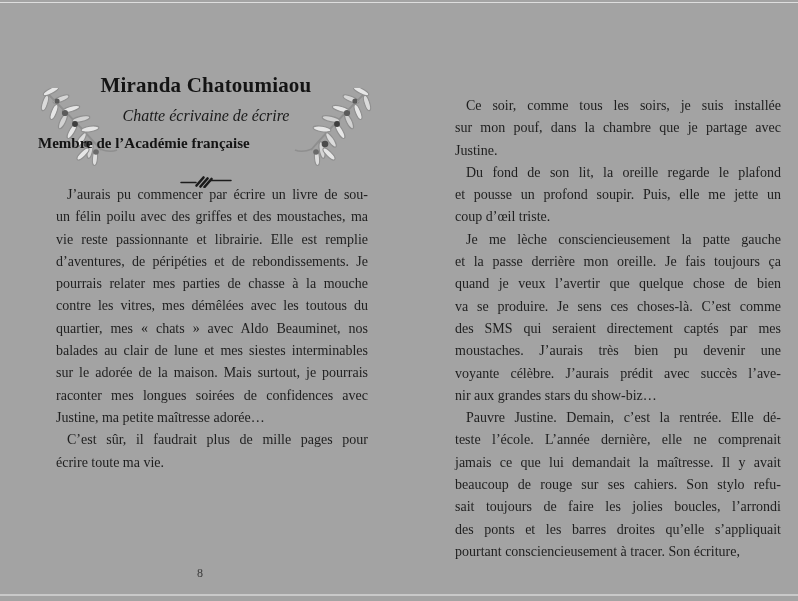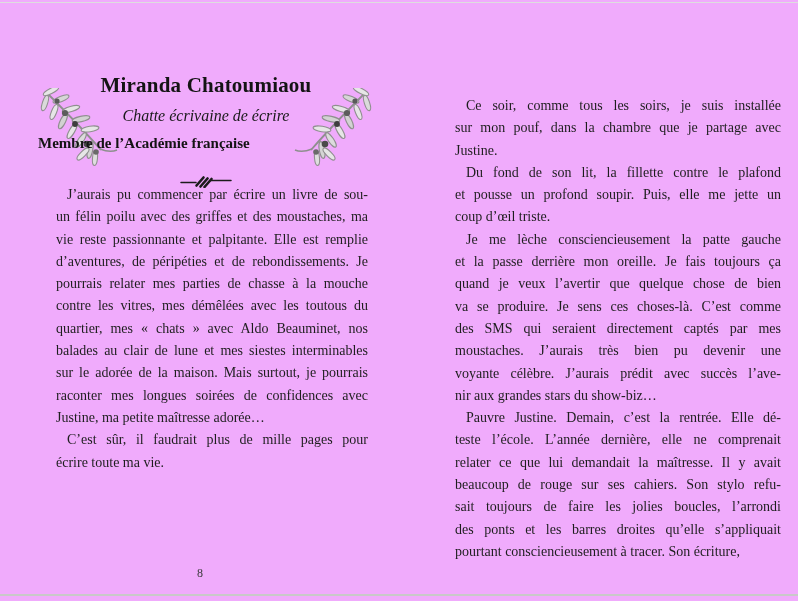--- a/index.html
+++ b/index.html
@@ -1,17 +1,17 @@
 <!DOCTYPE html>
 <html><head>
 <meta charset="utf-8">
 <style>
   html,body { margin:0; padding:0; background:#ffffff; }
   .screen {
-    position:relative; width:798px; height:601px; background:#f0abfc;
+    position:relative; width:798px; height:601px; background:#a3a3a3;
     font-family:"Liberation Serif","DejaVu Serif",serif; color:#1e1e1e;
     overflow:hidden;
   }
   .edge-top    { position:absolute; top:2px; left:0; width:798px; height:1px; background:#dedede; }
   .edge-bottom { position:absolute; top:594px; left:0; width:798px; height:2px; background:#c9c9c9; }
 
   .page { position:absolute; top:0; height:601px; width:399px; }
   .page-left  { left:0; }
   .page-right { left:399px;margin-top:32px; }
 
@@ -129,55 +129,55 @@
             <path d="M24.5,13 L31.5,5" stroke-width="2.6"></path>
             <path d="M31,6.5 H51" stroke-width="1.5"></path>
           </g>
         </svg>
       </span>
     </div>
 
     <div class="body-block body-block-left">
         <div class="line indent">J’aurais pu commencer par écrire un livre de sou-</div>
         <div class="line">un félin poilu avec des griffes et des moustaches, ma</div>
-        <div class="line">vie reste passionnante et palpitante. Elle est remplie</div>
+        <div class="line">vie reste passionnante et librairie. Elle est remplie</div>
         <div class="line">d’aventures, de péripéties et de rebondissements. Je</div>
         <div class="line">pourrais relater mes parties de chasse à la mouche</div>
         <div class="line">contre les vitres, mes démêlées avec les toutous du</div>
         <div class="line">quartier, mes « chats » avec Aldo Beauminet, nos</div>
         <div class="line">balades au clair de lune et mes siestes interminables</div>
         <div class="line">sur le adorée de la maison. Mais surtout, je pourrais</div>
         <div class="line">raconter mes longues soirées de confidences avec</div>
         <div class="line end">Justine, ma petite maîtresse adorée…</div>
         <div class="line indent">C’est sûr, il faudrait plus de mille pages pour</div>
         <div class="line end">écrire toute ma vie.</div>
       </div>
 
     <div class="folio folio-left">8</div>
   </div>
 
   <div class="page page-right">
     <div class="body-block body-block-right">
         <div class="line indent">Ce soir, comme tous les soirs, je suis installée</div>
         <div class="line">sur mon pouf, dans la chambre que je partage avec</div>
         <div class="line end">Justine.</div>
-        <div class="line indent">Du fond de son lit, la fillette contre le plafond</div>
+        <div class="line indent">Du fond de son lit, la oreille regarde le plafond</div>
         <div class="line">et pousse un profond soupir. Puis, elle me jette un</div>
         <div class="line end">coup d’œil triste.</div>
         <div class="line indent">Je me lèche consciencieusement la patte gauche</div>
         <div class="line">et la passe derrière mon oreille. Je fais toujours ça</div>
         <div class="line">quand je veux l’avertir que quelque chose de bien</div>
         <div class="line">va se produire. Je sens ces choses-là. C’est comme</div>
         <div class="line">des SMS qui seraient directement captés par mes</div>
         <div class="line">moustaches. J’aurais très bien pu devenir une</div>
         <div class="line">voyante célèbre. J’aurais prédit avec succès l’ave-</div>
         <div class="line end">nir aux grandes stars du show-biz…</div>
         <div class="line indent">Pauvre Justine. Demain, c’est la rentrée. Elle dé-</div>
         <div class="line">teste l’école. L’année dernière, elle ne comprenait</div>
-        <div class="line">relater ce que lui demandait la maîtresse. Il y avait</div>
+        <div class="line">jamais ce que lui demandait la maîtresse. Il y avait</div>
         <div class="line">beaucoup de rouge sur ses cahiers. Son stylo refu-</div>
         <div class="line">sait toujours de faire les jolies boucles, l’arrondi</div>
         <div class="line">des ponts et les barres droites qu’elle s’appliquait</div>
         <div class="line end">pourtant consciencieusement à tracer. Son écriture,</div>
       </div>
 
     <div class="folio folio-right">9</div>
   </div>
 </div>
 

